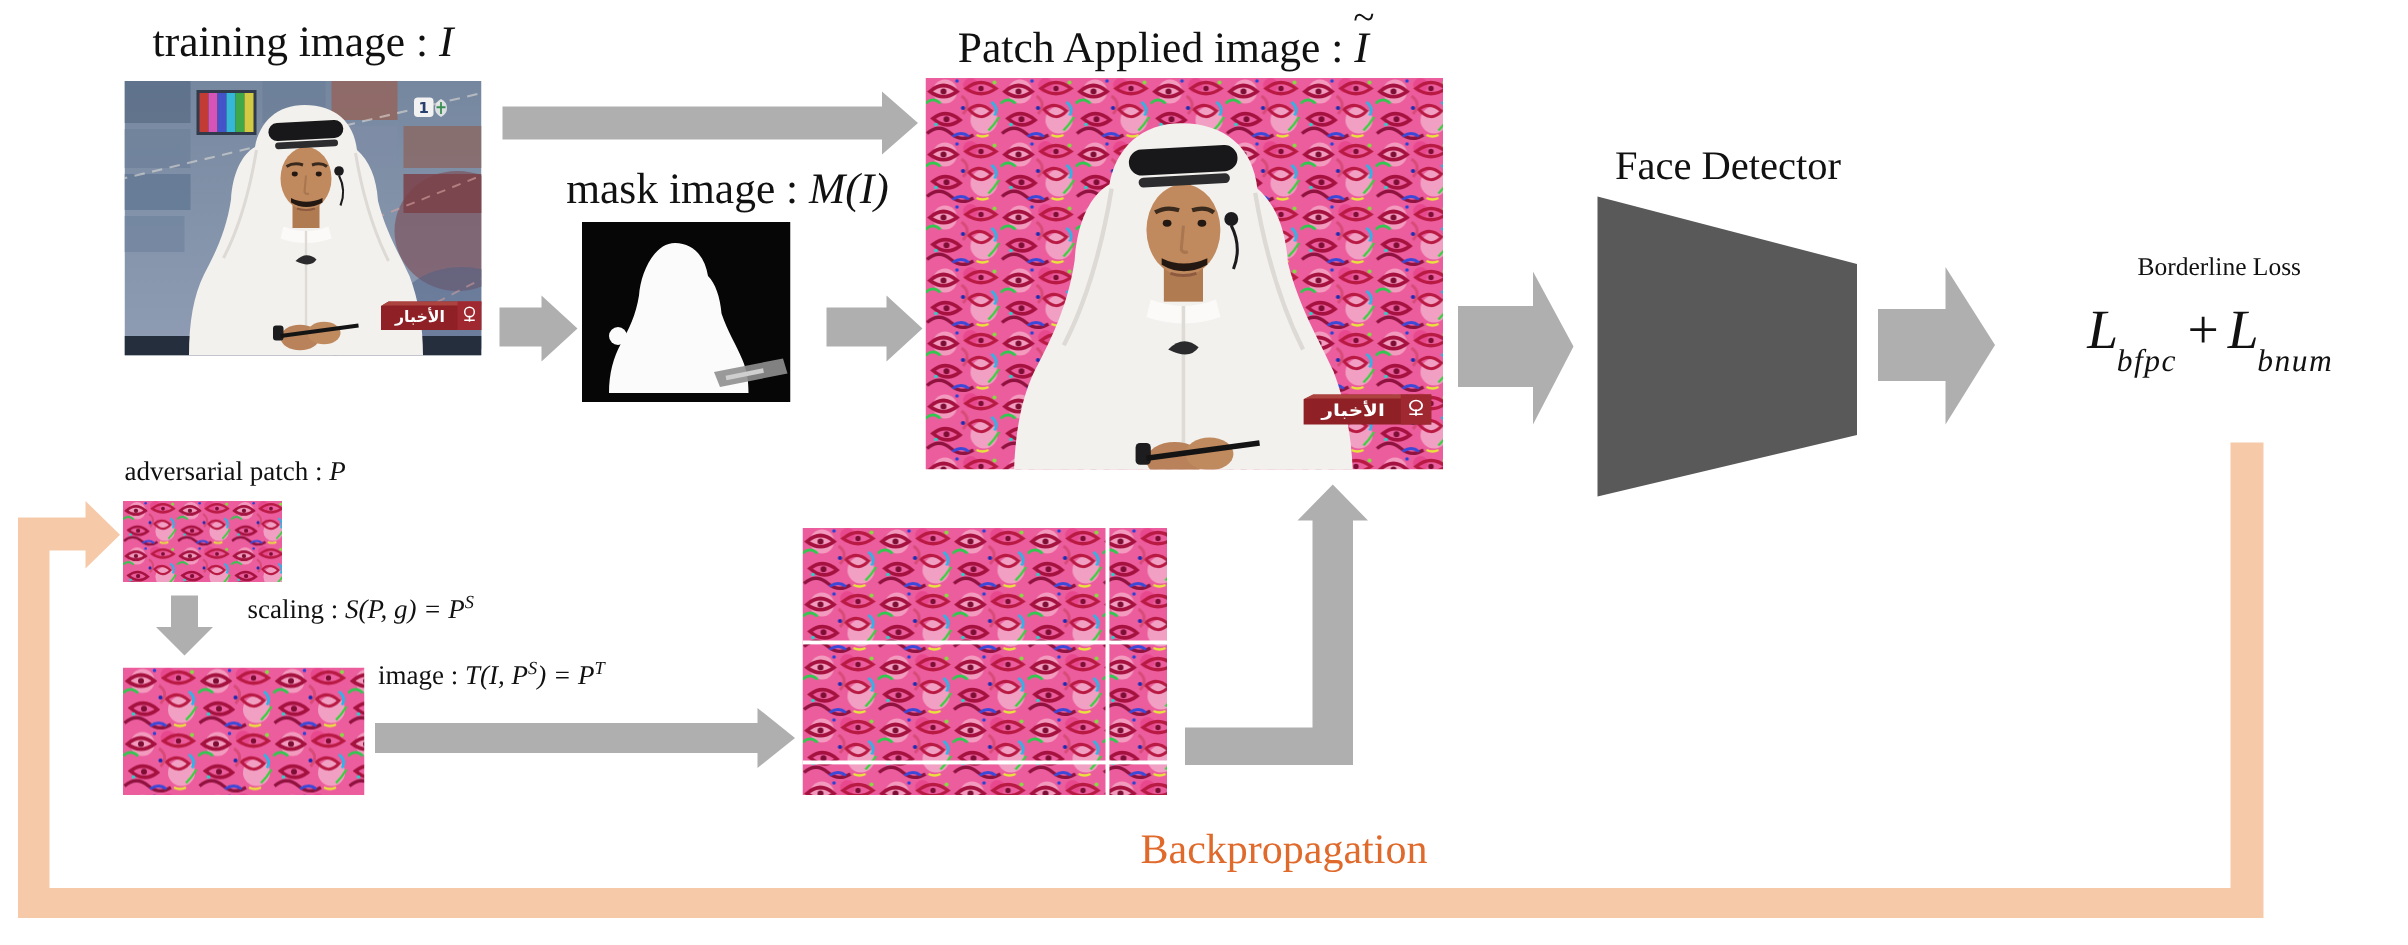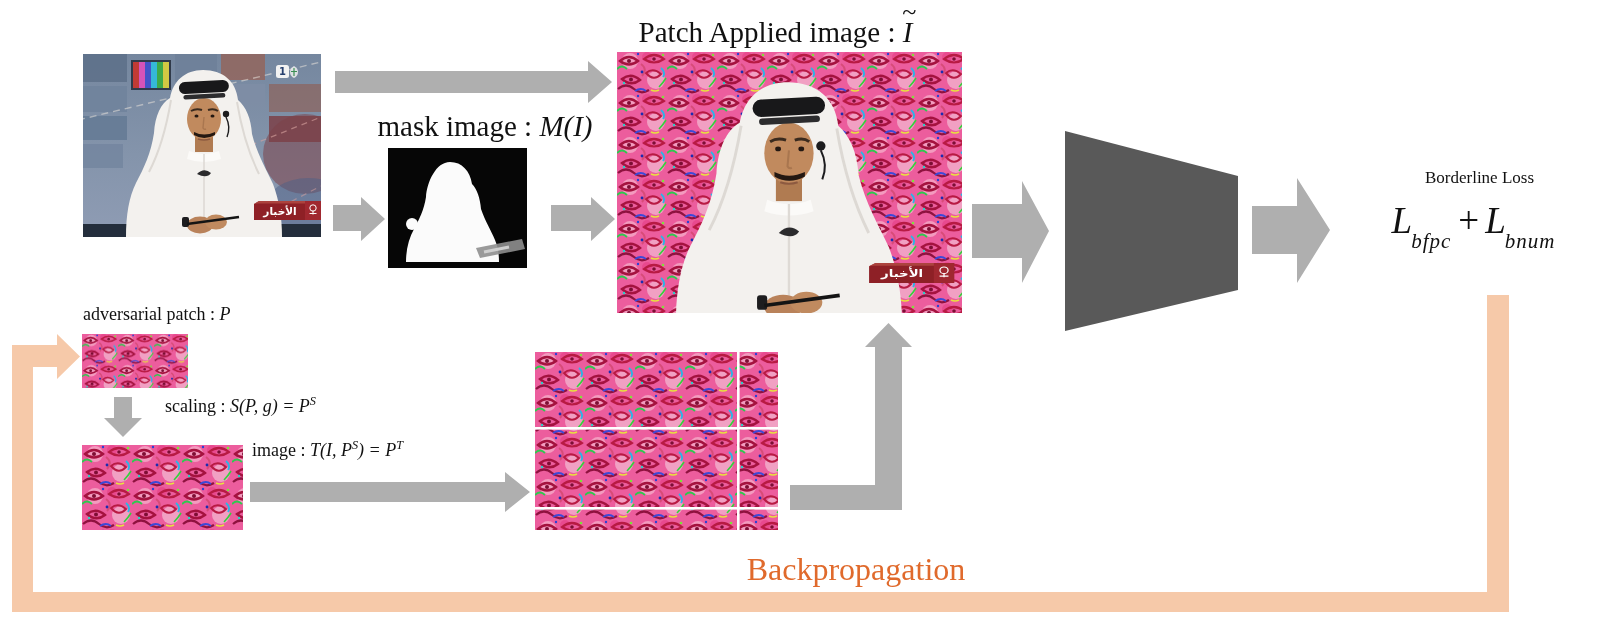--- a/index.html
+++ b/index.html
@@ -10,21 +10,21 @@
   .lbl{position:absolute;white-space:nowrap;line-height:1.15;}
   .lbl.center{text-align:center;}
   .big{font-size:29px;}
   .mid{font-size:18px;}
   .fd{font-size:27px;}
   .bl{font-size:17px;}
   .formula{font-size:37px;font-style:italic;font-family:Liberation Serif, serif;}
   .formula sub{font-size:21px;font-style:italic;position:relative;top:7px;left:-1px;letter-spacing:1px;}
   .formula .plus{font-style:normal;padding:0 6px;}
   .mathsup{font-size:0.68em;vertical-align:super;font-style:italic;}
-  .backprop{font-size:32px;}
+  .backprop{font-size:28px;}
   .tw{position:relative;display:inline-block;}
   .tl{position:absolute;left:50%;transform:translateX(-38%);top:-0.72em;font-size:0.9em;font-style:normal;}
   i{font-style:italic;}
 </style>
 </head>
 <body>
 
 <div class="canvas">
 
   <svg style="position:absolute;width:0;height:0" aria-hidden="true">
@@ -184,29 +184,33 @@
     <rect width="161" height="85" fill="url(#pat-a)"></rect>
   </svg>
 
   <svg class="img" style="left:535px;top:352px" width="243" height="178" viewBox="0 0 243 178">
     <rect width="243" height="178" fill="url(#pat-a)"></rect>
     <rect x="202" y="0" width="2.6" height="178" fill="#ffffff"></rect>
     <rect x="0" y="75" width="243" height="2.6" fill="#ffffff"></rect>
     <rect x="0" y="155" width="243" height="2.6" fill="#ffffff"></rect>
   </svg>
 
+  <div class="lbl big center" style="left:83px;top:12px;width:238px">
+    <span>training image : </span><i>I</i>
+  </div>
 
   <div class="lbl big center" style="left:352px;top:110px;width:266px">
     <span>mask image : </span><i>M(I)</i>
   </div>
 
   <div class="lbl big center" style="left:603px;top:16px;width:345px">
     <span>Patch Applied image : </span><span class="tw"><i>I</i><span class="tl">~</span></span>
   </div>
 
+  <div class="lbl fd center" style="left:1032px;top:95px;width:240px">Face Detector</div>
 
   <div class="lbl bl center" style="left:1357px;top:168px;width:245px">Borderline Loss</div>
 
   <div class="lbl formula center" style="left:1344px;top:200px;width:260px">
     <i>L</i><sub>bfpc</sub><span class="plus">+</span><i>L</i><sub>bnum</sub>
   </div>
 
   <div class="lbl mid" style="left:83px;top:304px">
     <span>adversarial patch : </span><i>P</i>
   </div>

